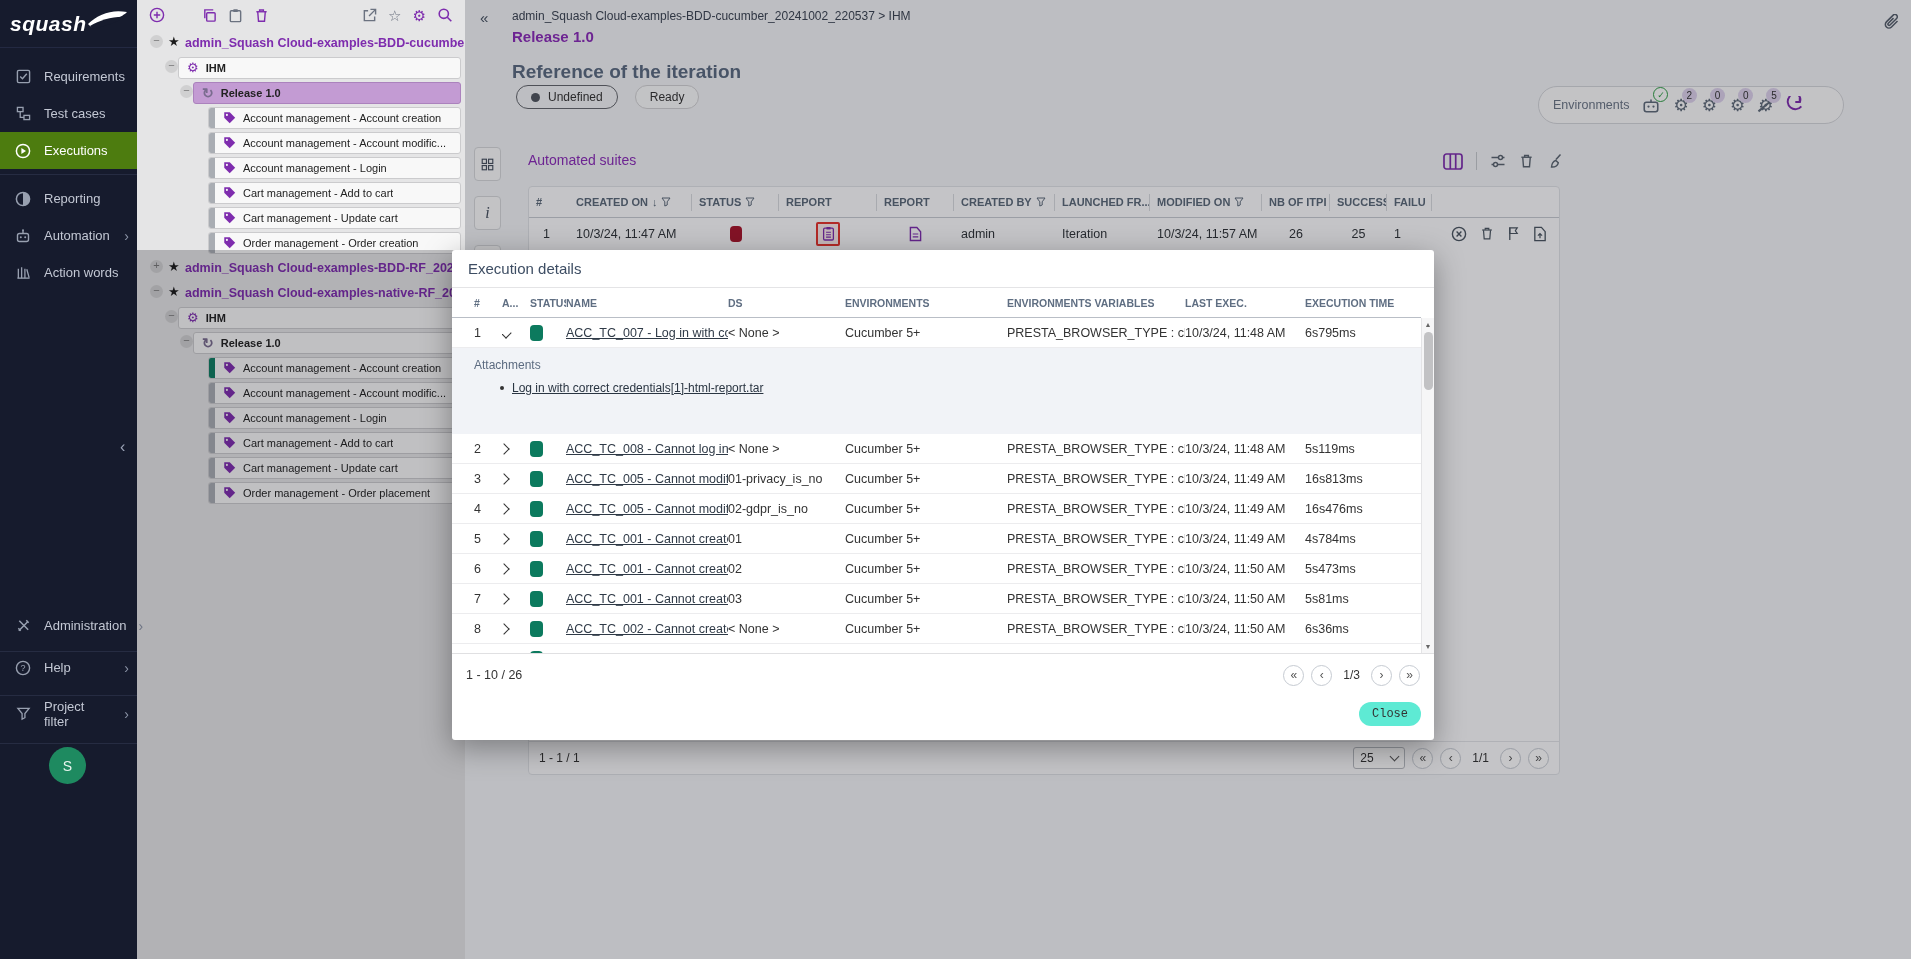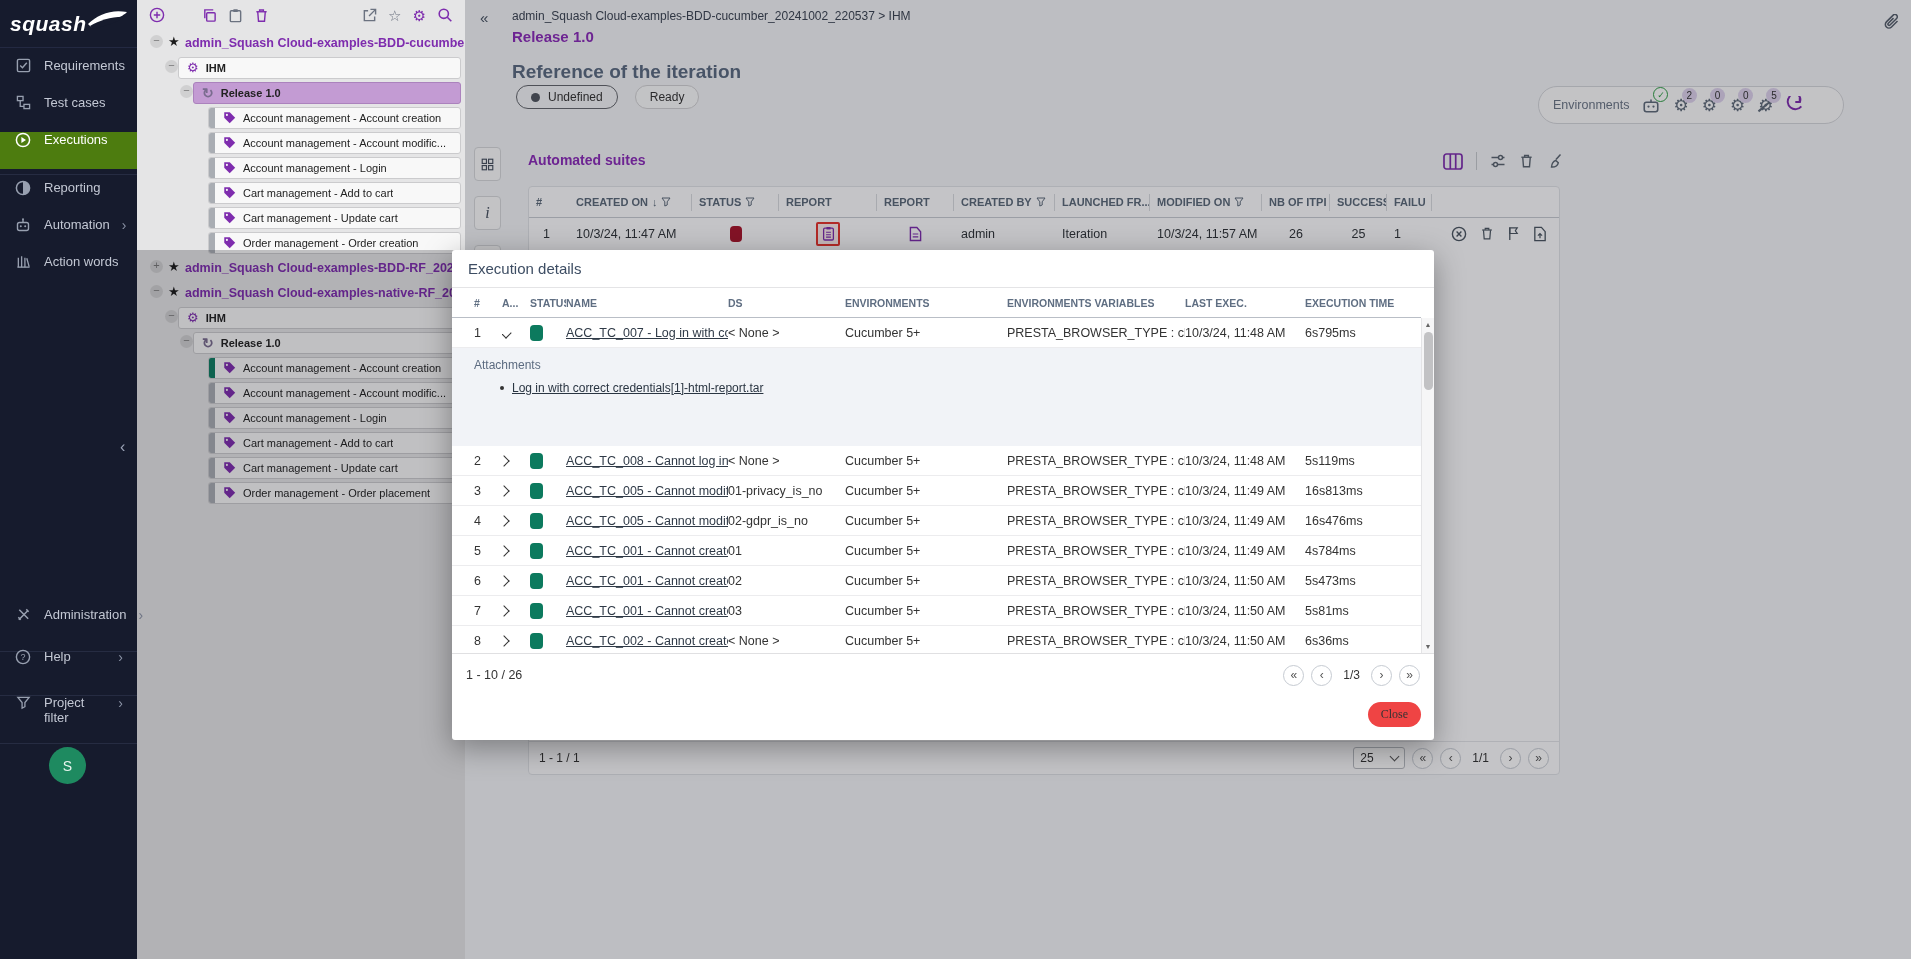--- a/index.html
+++ b/index.html
@@ -5,21 +5,21 @@
   *{margin:0;padding:0;box-sizing:border-box}
   html,body{background:#9aa0a6;font-family:"Liberation Sans",sans-serif}
   #page{position:relative;width:1911px;height:959px;background:#f4f5f7;overflow:hidden}
 
   
   .sidebar{position:absolute;left:0;top:0;width:137px;height:959px;background:#161b2d;z-index:10}
   .logo{height:48px;display:flex;align-items:center;padding-left:10px;position:relative;border-bottom:1px solid #232942}
   .logo-text{color:#fff;font-size:21px;font-weight:bold;font-style:italic;letter-spacing:.5px}
   .logo-swoosh{position:absolute;left:88px;top:8px}
   .nav{position:absolute;top:58px;left:0;right:0}
-  .sb-item{display:flex;height:37px;padding:0 14px 0 14px;color:#c3c8d4;font-size:13px;gap:12px;cursor:pointer}
+  .sb-item{display:flex;align-items:center;height:37px;padding:0 8px 0 14px;color:#c3c8d4;font-size:13px;gap:12px;cursor:pointer}
   .sb-item .ic{width:18px;display:flex;justify-content:center;color:#98a0b0;flex:none}
   .sb-item.active{background:#4d7c0f;color:#fff}
   .sb-item.active .ic{color:#fff}
   .sb-chev{margin-left:auto;color:#8b93a6;font-size:14px}
   .sb-div{height:1px;background:#262c42;margin:5px 0}
   .sb-abs{position:absolute;left:0;right:0}
   .avatar{position:absolute;left:49px;top:747px;width:37px;height:37px;border-radius:50%;background:#1e8a60;color:#e8f5ee;display:flex;align-items:center;justify-content:center;font-size:14px}
   .collapse-ch{position:absolute;left:120px;top:438px;color:#9aa2b5;font-size:16px;cursor:pointer}
 
   
@@ -57,21 +57,21 @@
   .chip.plain{border:1px solid #d2d2d4;background:rgba(255,255,255,.55)}
   .dot{width:9px;height:9px;border-radius:50%;background:#4f555e}
   .env-pill{position:absolute;left:1538px;top:86px;width:306px;height:38px;border:1px solid #d4d6da;border-radius:19px;background:#fbfbfc;display:flex;align-items:center;padding:0 14px;gap:13px}
   .env-label{font-size:12.5px;color:#6a7585}
   .env-ic{position:relative;display:flex;align-items:center}
   .badge{position:absolute;top:-9px;right:-8px;min-width:15px;height:15px;border-radius:50%;background:#ddd2ec;color:#333;font-size:10px;display:flex;align-items:center;justify-content:center;padding:0 2px}
   .badge.chk{background:#fff;border:1px solid #2e9e44;color:#2e9e44;font-size:9px}
   .gear-env{color:#5f6b7a;font-size:17px;line-height:1}
   .slash{position:relative}
   .slash::after{content:"";position:absolute;left:-2px;top:7px;width:20px;height:1.6px;background:#5f6b7a;transform:rotate(-40deg)}
-  .suites-title{position:absolute;left:528px;top:152px;font-size:14px;font-weight:bold;color:#8a2bb8}
+  .suites-title{position:absolute;left:528px;top:152px;font-size:14px;font-weight:normal;color:#8a2bb8}
   .tabstrip{position:absolute;left:474px;top:147px;width:27px}
   .tab-box{width:27px;height:34px;border:1px solid #d6d8db;background:#fbfbfc;border-radius:4px;margin-bottom:15px;display:flex;align-items:center;justify-content:center;cursor:pointer}
   .info-i{font-family:"Liberation Serif",serif;font-style:italic;font-size:16px;color:#46505e}
   .tbl-tools{position:absolute;left:1443px;top:152px;display:flex;align-items:center;gap:13px}
   .tool-sep{width:1px;height:18px;background:#c6c9cd}
 
   
   .suites-table{position:absolute;left:528px;top:186px;width:1032px;height:589px;background:#fdfdfe;border:1px solid #e0e2e6;border-radius:4px}
   .sgrid{display:grid;grid-template-columns:40px 123px 87px 98px 77px 101px 95px 112px 68px 57px 45px 1fr;align-items:center}
   .shead{height:31px;border-bottom:1px solid #c7cbd1}
@@ -105,34 +105,34 @@
   .mh{white-space:nowrap;overflow:hidden}
   .mviewport{position:relative;height:336px;border-bottom:1px solid #e0e0e2;overflow:hidden}
   .mrows{margin-right:13px}
   .mrow{height:30px;padding-left:22px;border-bottom:1px solid #ececee;font-size:12.5px;color:#333}
   .mc{white-space:nowrap;overflow:hidden;padding-right:6px}
   .mc.name{color:#2f3a47;text-decoration:underline;cursor:pointer}
   .chev{display:inline-block;width:8px;height:8px;border-right:1.7px solid #333;border-bottom:1.7px solid #333}
   .chev.d{transform:rotate(45deg);margin-top:-4px}
   .chev.r{transform:rotate(-45deg);margin-left:-2px}
   .gsq{display:inline-block;width:13px;height:16px;border-radius:4px;background:#0c7a5e;vertical-align:middle}
-  .attach{background:#f1f3f7;padding:10px 16px 12px 22px;height:98px}
+  .attach{background:#f1f3f7;padding:10px 16px 12px 22px;height:86px}
   .attach-label{font-size:12px;color:#5c6b80;margin-bottom:9px}
   .attach ul{list-style:none;margin-left:26px}
   .attach li{font-size:12px;color:#2a3542;margin-bottom:8px;display:flex;align-items:center;gap:8px}
   .bullet{width:4px;height:4px;border-radius:50%;background:#333;flex:none}
   .attach a{color:#2a3542;text-decoration:underline;cursor:pointer}
   .mscroll{position:absolute;right:0;top:0;bottom:0;width:13px;background:#f6f6f7;border-left:1px solid #e4e4e6}
   .sarrow{height:13px;display:flex;align-items:center;justify-content:center;font-size:7px;color:#666;cursor:pointer}
   .sarrow.btm{position:absolute;bottom:0;left:0;right:0}
   .sthumb{position:absolute;top:14px;left:2px;width:9px;height:58px;background:#c2c2c4;border-radius:5px;cursor:pointer}
   .mfoot{height:42px;display:flex;align-items:center;padding:0 14px;font-size:12.5px;color:#333}
   .mfoot-right{margin-left:auto;display:flex;align-items:center;gap:7px}
   .close-bar{height:44px;position:relative}
-  .close-btn{position:absolute;right:13px;top:6px;padding:5px 13px;background:#ef4444;border:none;border-radius:13px;font-size:12px;color:#333;cursor:pointer;font-family:Liberation Serif, serif}
+  .close-btn{position:absolute;right:13px;top:6px;padding:5px 13px;background:#5eead4;border:none;border-radius:13px;font-size:12px;color:#333;cursor:pointer;font-family:Liberation Mono, monospace}
 
   svg{display:block}
 </style>
 </head>
 <body>
 
 <div id="page">
 
   <nav class="sidebar">
     <div class="logo">

